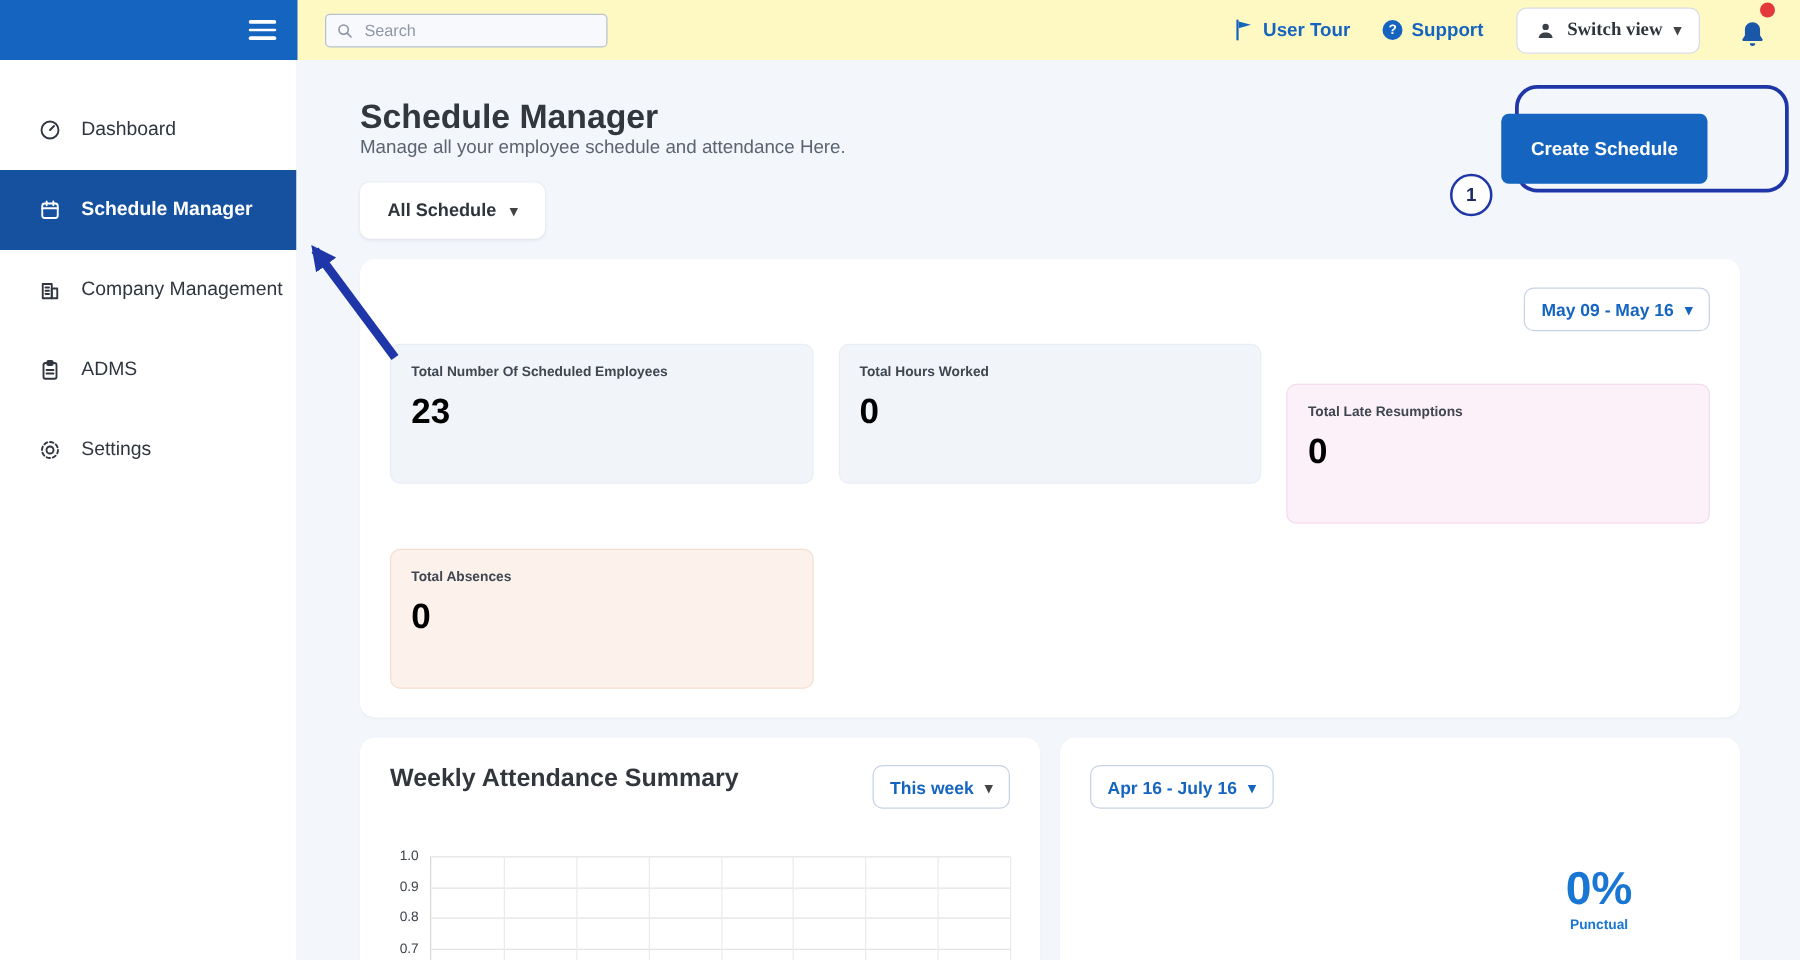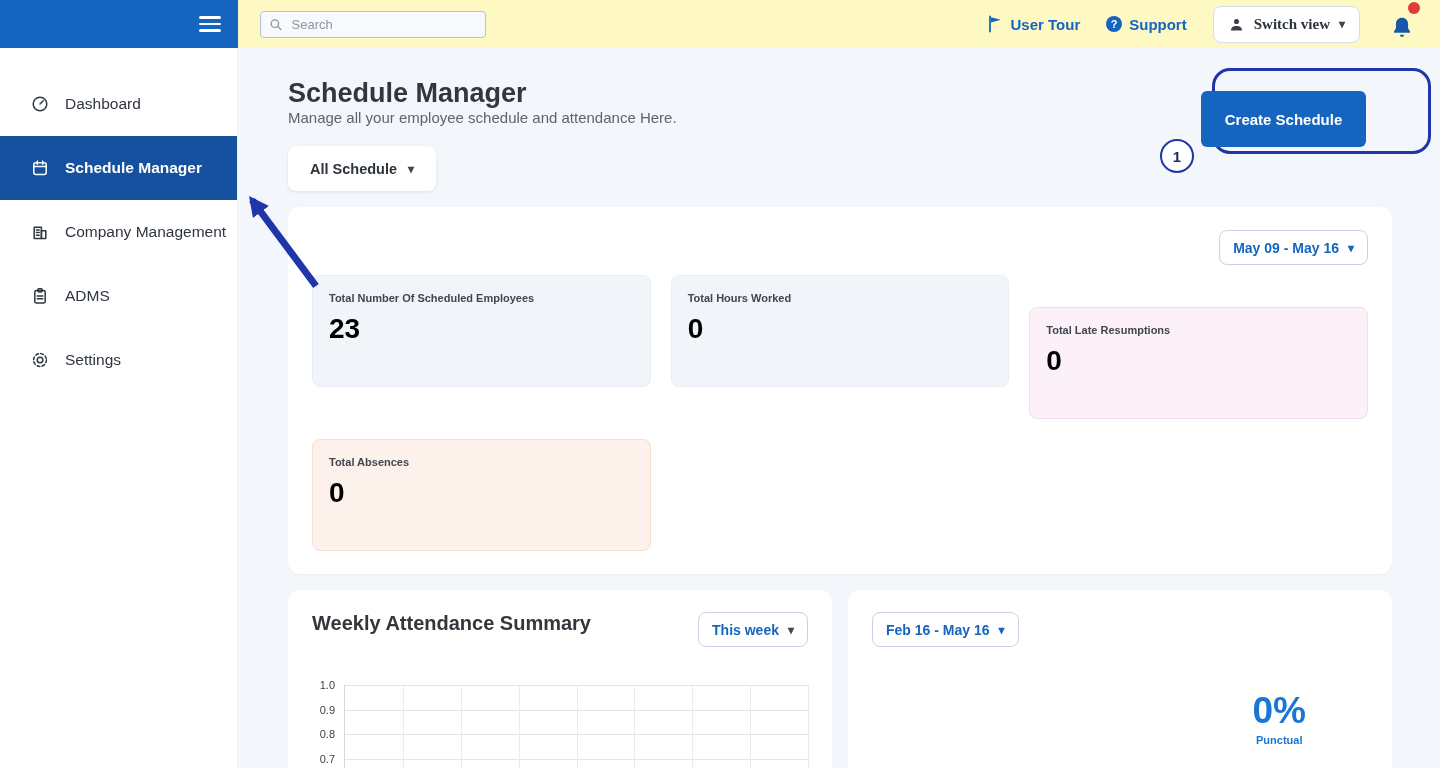--- a/index.html
+++ b/index.html
@@ -254,21 +254,21 @@
             <div class="vline" style="left: 75%;"></div>
             <div class="vline" style="left: 87.5%;"></div>
             <div class="vline" style="left: 100%;"></div>
           </div>
       </div>
     </section>
 
     <section class="panel">
       <div class="panel-head">
         <button class="date-btn">
-          <span>Feb 16 - May 16</span>
+          <span>Apr 16 - July 16</span>
           <span class="caret date-caret">▾</span>
         </button>
       </div>
       <div class="metrics">
         <div class="metric">
           <div class="metric-value" style="color: rgb(25, 118, 210);">0%</div>
           <div class="metric-label" style="color: rgb(25, 118, 210); text-align: center;">Punctual</div>
         </div>
         <div class="metric">
           <div class="metric-value" style="color: rgb(245, 166, 35);">0%</div>

